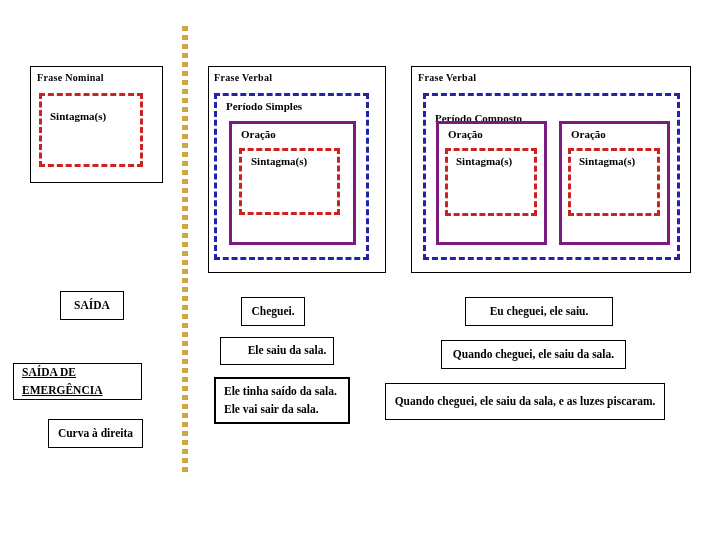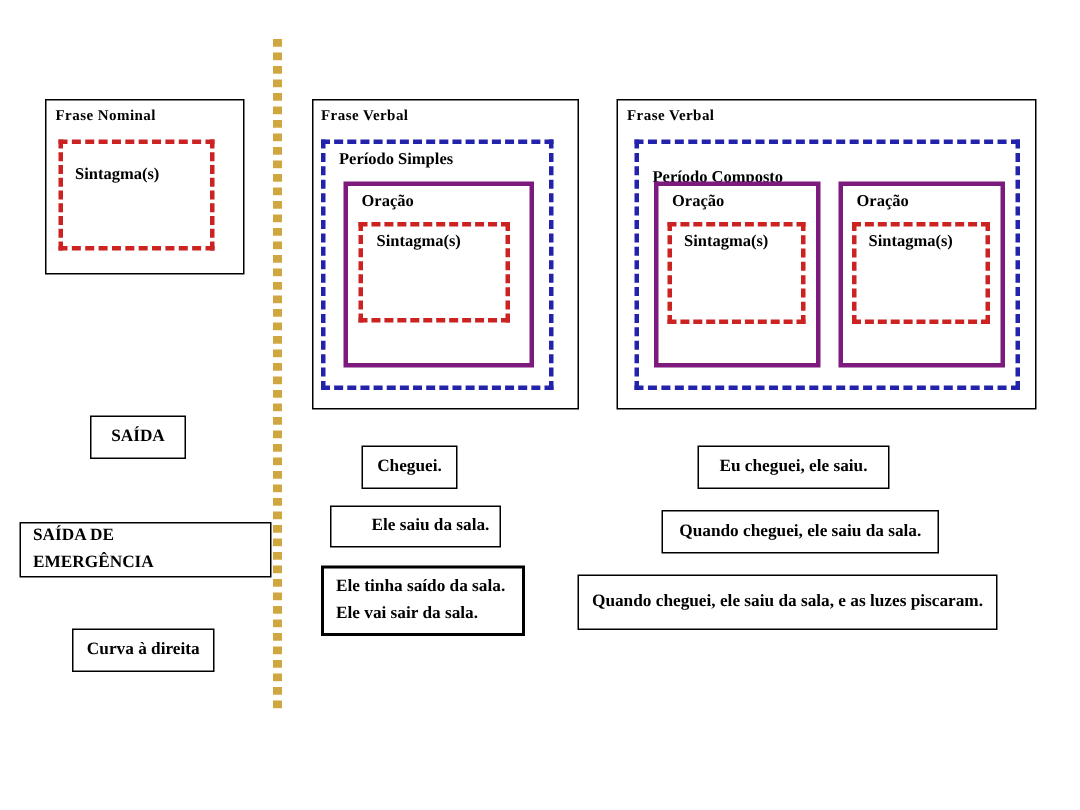--- a/index.html
+++ b/index.html
@@ -143,25 +143,25 @@
       <div class="abs frame-purple" style="left:133px; top:25px; width:111px; height:124px;">
         <div class="frame-label" style="left:9px; top:4px;">Oração</div>
 
         <div class="abs frame-red" style="left:6px; top:24px; width:92px; height:68px;">
           <div class="frame-label" style="left:8px; top:4px;">Sintagma(s)</div>
         </div>
       </div>
     </div>
   </div>
 
-  <div class="abs ex-box" style="left:60px; top:277px; width:64px; height:29px;">
+  <div class="abs ex-box" style="left:60px; top:291px; width:64px; height:29px;">
     <span class="ex-line">SAÍDA</span>
   </div>
 
-  <div class="abs ex-box left-align" style="left:13px; top:348px; width:168px; height:37px;">
+  <div class="abs ex-box left-align" style="left:13px; top:363px; width:129px; height:37px;text-decoration:underline;">
     <span class="ex-line">SAÍDA DE</span>
     <span class="ex-line">EMERGÊNCIA</span>
   </div>
 
   <div class="abs ex-box" style="left:48px; top:419px; width:95px; height:29px;">
     <span class="ex-line">Curva à direita</span>
   </div>
 
   <div class="abs ex-box" style="left:241px; top:297px; width:64px; height:29px;">
     <span class="ex-line">Cheguei.</span>
@@ -169,21 +169,21 @@
 
   <div class="abs ex-box" style="left:220px; top:337px; width:114px; height:28px;padding-left:26px;">
     <span class="ex-line">Ele saiu da sala.</span>
   </div>
 
   <div class="abs ex-box thick left-align" style="left:214px; top:377px; width:136px; height:47px;">
     <span class="ex-line">Ele tinha saído da sala.</span>
     <span class="ex-line">Ele vai sair da sala.</span>
   </div>
 
-  <div class="abs ex-box" style="left:465px; top:297px; width:128px; height:29px;">
+  <div class="abs ex-box" style="left:465px; top:297px; width:148px; height:29px;">
     <span class="ex-line">Eu cheguei, ele saiu.</span>
   </div>
 
   <div class="abs ex-box" style="left:441px; top:340px; width:185px; height:29px;">
     <span class="ex-line">Quando cheguei, ele saiu da sala.</span>
   </div>
 
   <div class="abs ex-box" style="left:385px; top:383px; width:280px; height:37px;">
     <span class="ex-line">Quando cheguei, ele saiu da sala, e as luzes piscaram.</span>
   </div>

